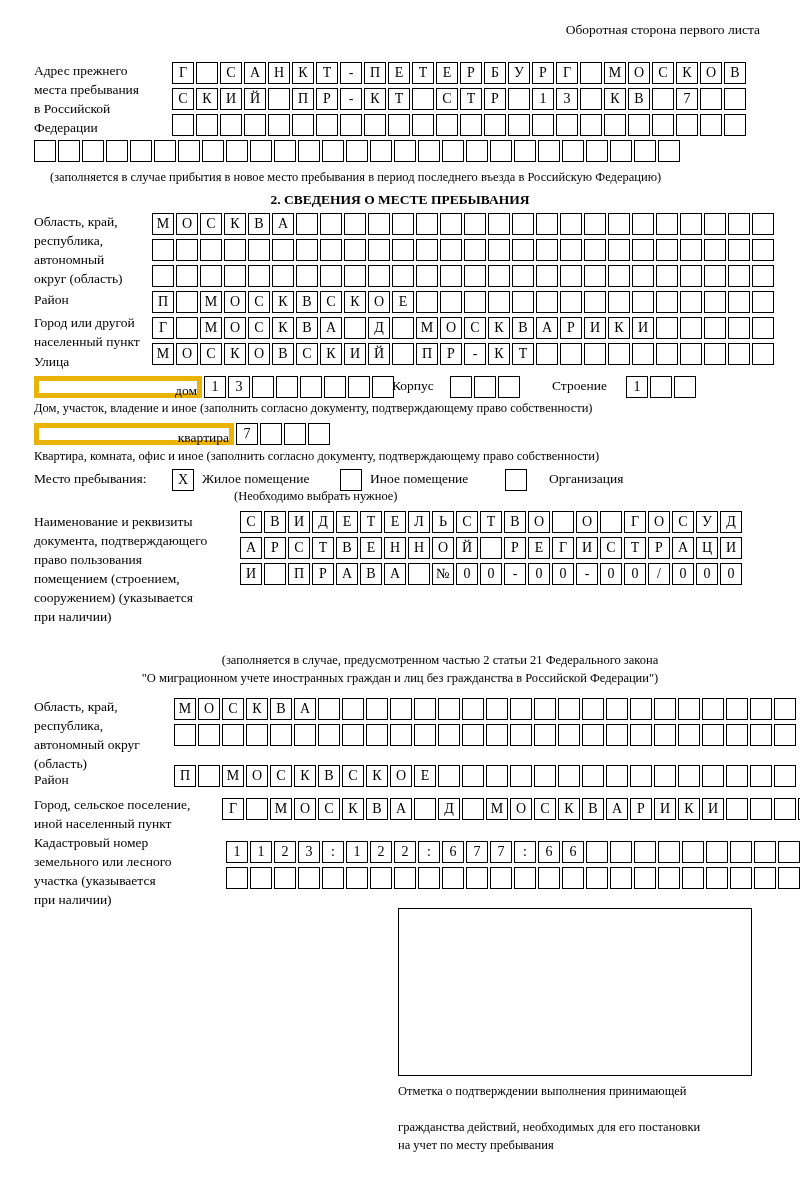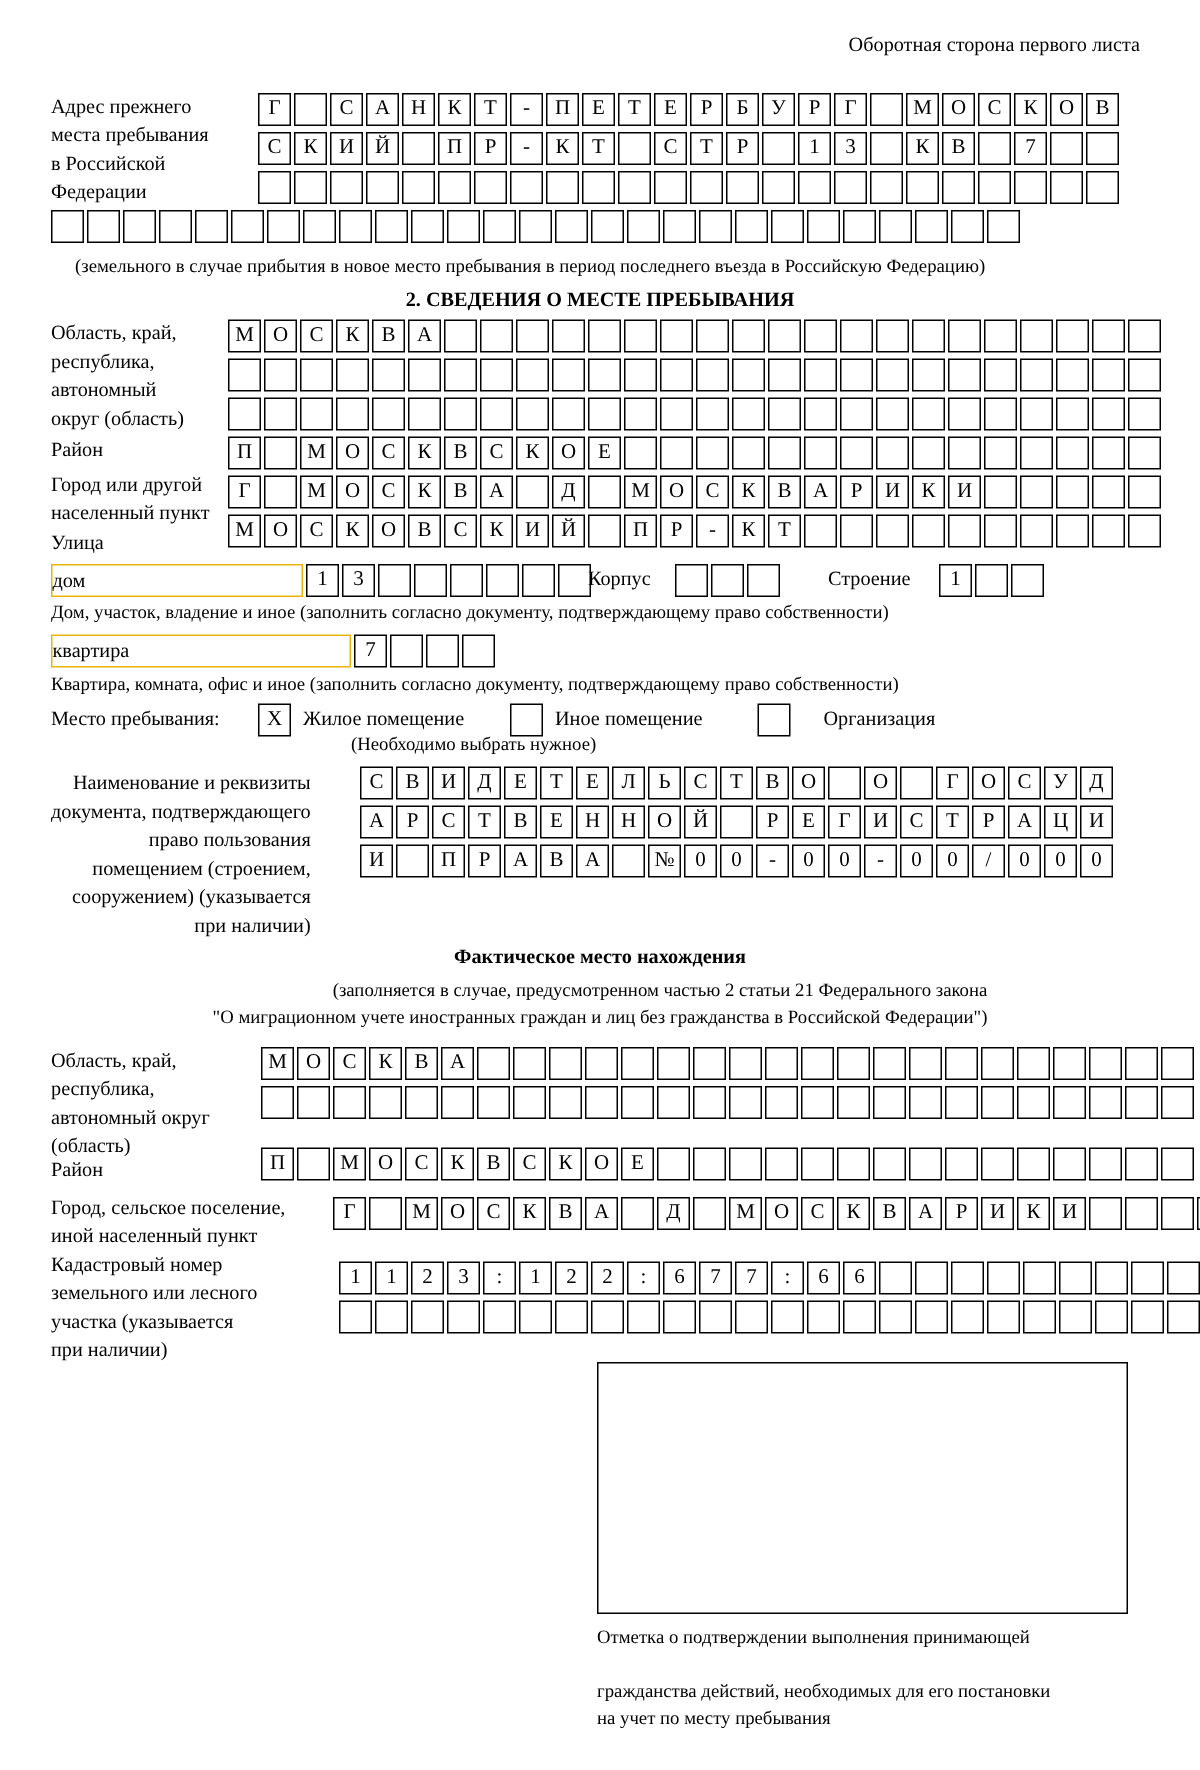--- a/index.html
+++ b/index.html
@@ -58,26 +58,26 @@
     width: 100%;
     text-align: center;
     font-size: 12.5px;
   }
   .note {
     position: absolute;
     font-size: 12.5px;
   }
   .wide-box {
     position: absolute;
-    border: 1px solid #eab308;
+    border: 5px solid #eab308;
     box-sizing: border-box;
     height: 22px;
     font-size: 13.5px;
     line-height: 20px;
-    text-align: left;
+    text-align: right;
   }
   .bigbox {
     position: absolute;
     border: 1px solid #000;
     box-sizing: border-box;
   }
   .inline-lbl { position: absolute; font-size: 13.5px; }
   .small-note { position: absolute; font-size: 12.5px; text-align: left; }
 </style>
 </head>
@@ -195,21 +195,21 @@
       <div class="cell"></div>
       <div class="cell"></div>
       <div class="cell"></div>
       <div class="cell"></div>
       <div class="cell"></div>
       <div class="cell"></div>
       <div class="cell"></div>
       <div class="cell"></div>
     </div>
 
-  <div class="note" style="left:50px; top:170px;">(земельного в случае прибытия в новое место пребывания в период последнего въезда в Российскую Федерацию)</div>
+  <div class="note" style="left:50px; top:170px;">(заполняется в случае прибытия в новое место пребывания в период последнего въезда в Российскую Федерацию)</div>
 
   <div class="center-title" style="top:192px;">2. СВЕДЕНИЯ О МЕСТЕ ПРЕБЫВАНИЯ</div>
 
   <div class="abs lbl" style="left:34px; top:212px;">
     <div>Область, край,</div>
     <div>республика,</div>
     <div>автономный</div>
     <div>округ (область)</div>
   </div>
   <div class="cells" id="s2-region-0" style="left:152px; top:213px;">
@@ -426,21 +426,21 @@
 
   <div class="inline-lbl" style="left:34px; top:471px;">Место пребывания:</div>
   <div class="cell" style="position:absolute; left:172px; top:469px;">X</div>
   <div class="inline-lbl" style="left:202px; top:471px;">Жилое помещение</div>
   <div class="cell" style="position:absolute; left:340px; top:469px;"></div>
   <div class="inline-lbl" style="left:370px; top:471px;">Иное помещение</div>
   <div class="cell" style="position:absolute; left:505px; top:469px;"></div>
   <div class="inline-lbl" style="left:549px; top:471px;">Организация</div>
   <div class="note" style="left:234px; top:489px;">(Необходимо выбрать нужное)</div>
 
-  <div class="abs lbl" style="left:34px; top:512px;text-align:right;">
+  <div class="abs lbl" style="left:34px; top:512px;">
     <div>Наименование и реквизиты</div>
     <div>документа, подтверждающего</div>
     <div>право пользования</div>
     <div>помещением (строением,</div>
     <div>сооружением) (указывается</div>
     <div>при наличии)</div>
   </div>
   <div class="cells" id="s2-doc-0" style="left:240px; top:511px;">
       <div class="cell">С</div>
       <div class="cell">В</div>
@@ -504,21 +504,20 @@
       <div class="cell">0</div>
       <div class="cell">-</div>
       <div class="cell">0</div>
       <div class="cell">0</div>
       <div class="cell">/</div>
       <div class="cell">0</div>
       <div class="cell">0</div>
       <div class="cell">0</div>
     </div>
 
-  <div class="center-title" style="top:630px;">Фактическое место нахождения</div>
   <div class="center-text" style="top:653px;margin-left:40px;">(заполняется в случае, предусмотренном частью 2 статьи 21 Федерального закона</div>
   <div class="center-text" style="top:671px;">"О миграционном учете иностранных граждан и лиц без гражданства в Российской Федерации")</div>
 
   <div class="abs lbl" style="left:34px; top:697px;">
     <div>Область, край,</div>
     <div>республика,</div>
     <div>автономный округ</div>
     <div>(область)</div>
   </div>
   <div class="cells" id="al-region-0" style="left:174px; top:698px;">

